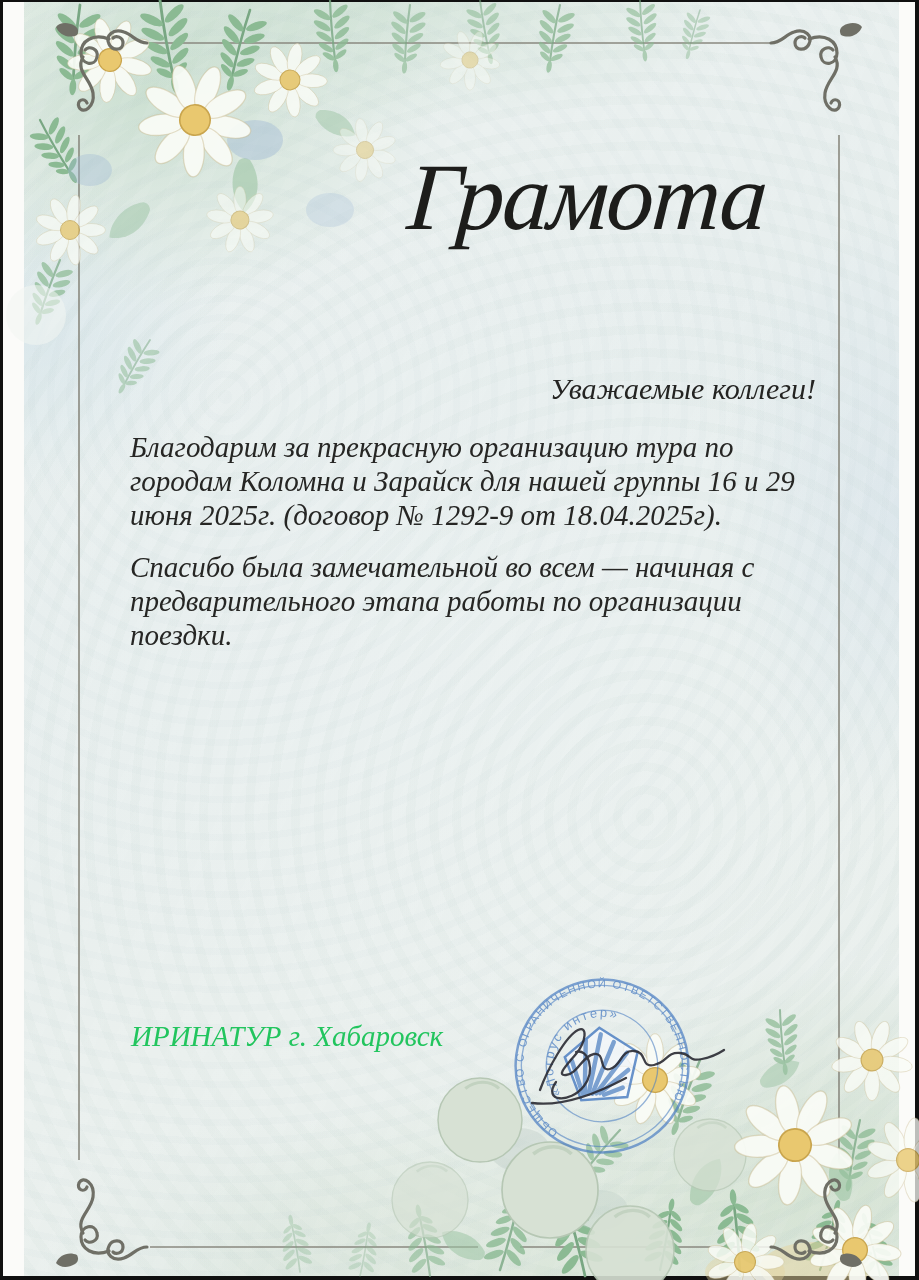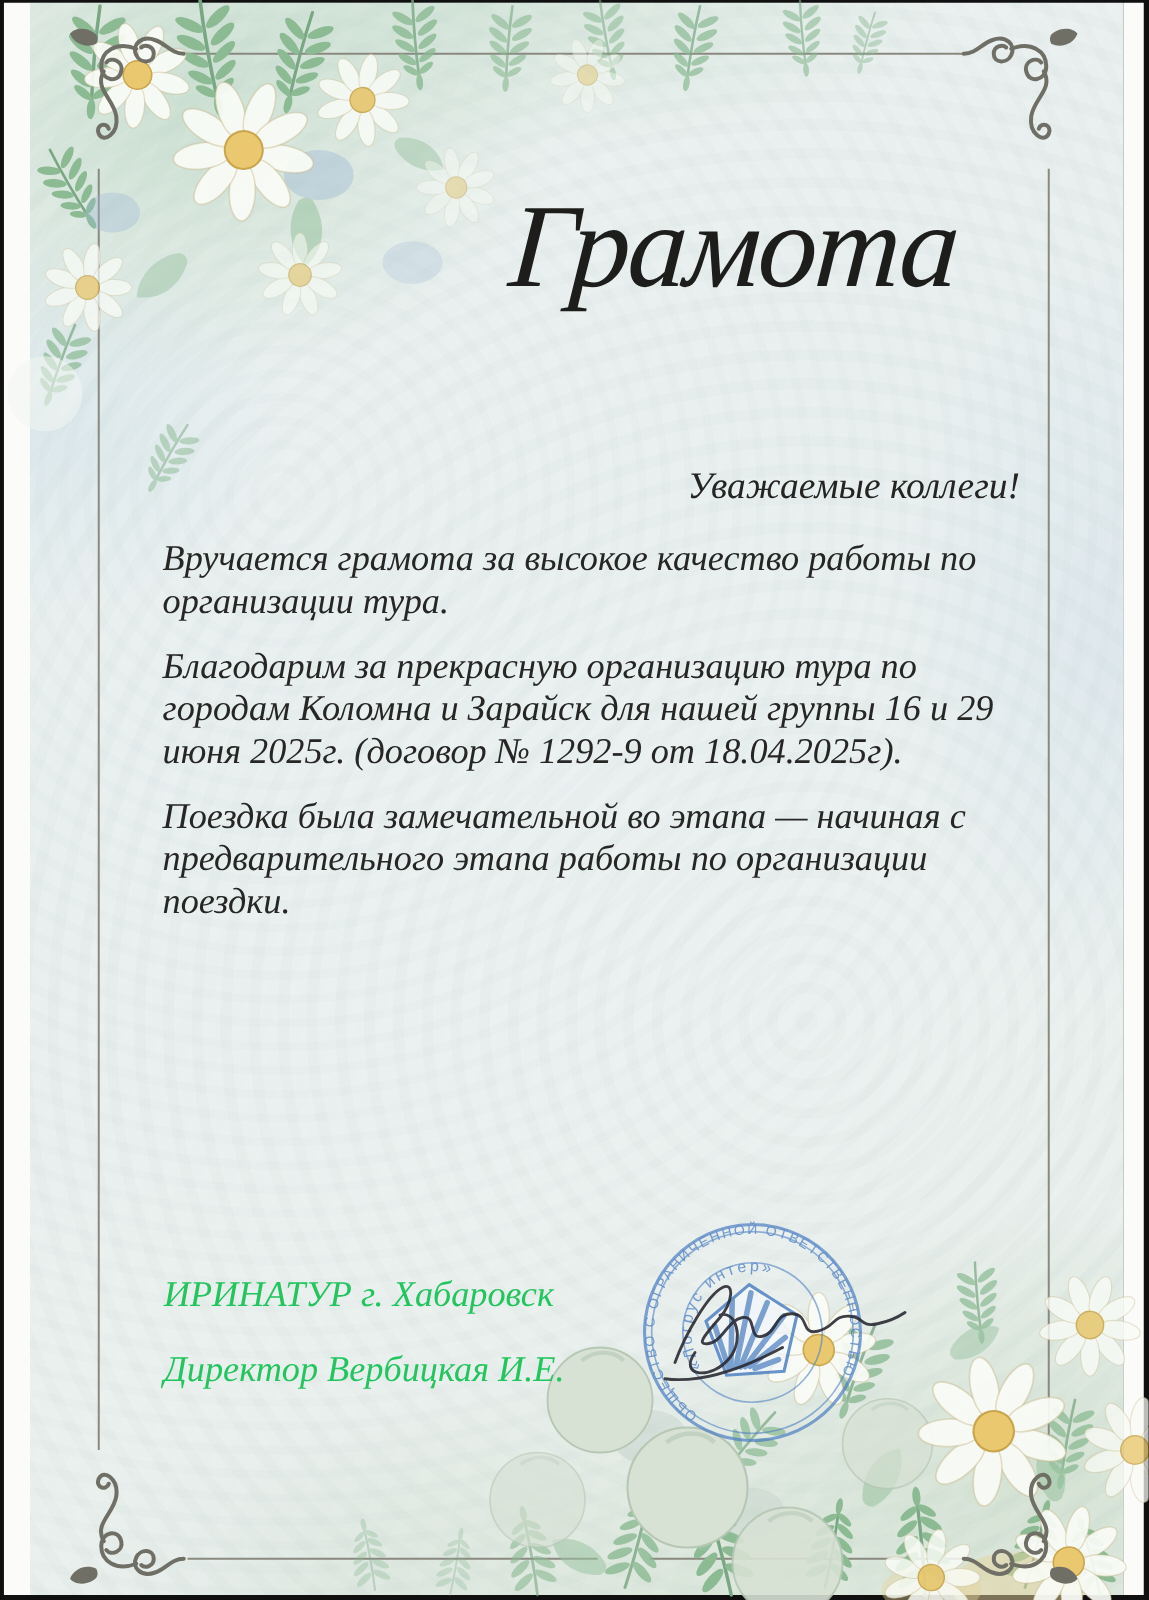--- a/index.html
+++ b/index.html
@@ -209,33 +209,30 @@
   <use href="#scroll" transform="translate(769,23)"></use>
   <use href="#scroll" transform="translate(149,1267) scale(-1,-1)"></use>
   <use href="#scroll" transform="translate(769,1267) scale(1,-1)"></use>
 </svg>
 
 <div class="certificate-title">Грамота</div>
 
 <div class="greeting">Уважаемые коллеги!</div>
 
 <div class="body-copy">
-  <p>Вручается грамота за высокое качество работы по
-организации тура.</p>
   <p>Благодарим за прекрасную организацию тура по
 городам Коломна и Зарайск для нашей группы 16 и 29
 июня 2025г. (договор № 1292-9 от 18.04.2025г).</p>
-  <p>Поездка была замечательной во этапа — начиная с
+  <p>Спасибо была замечательной во всем — начиная с
 предварительного этапа работы по организации
 поездки.</p>
 </div>
 
 <div class="signoff">
   <p class="org">ИРИНАТУР г. Хабаровск</p>
-  <p class="signer">Директор Вербицкая И.Е.</p>
 </div>
 
 <div class="stamp-wrap">
   <svg width="192" height="192" viewBox="-100 -100 200 200">
     <g stroke="#4a7dc2" fill="none">
       <circle r="90" stroke-width="2.6" opacity=".85"></circle>
       <circle r="84" stroke-width="1.4" opacity=".7"></circle>
       <circle r="58" stroke-width="1.4" opacity=".7"></circle>
     </g>
     <path id="stamp-ring-path" d="M -58,58 A 82,82 0 1 1 58,58" fill="none"></path>

